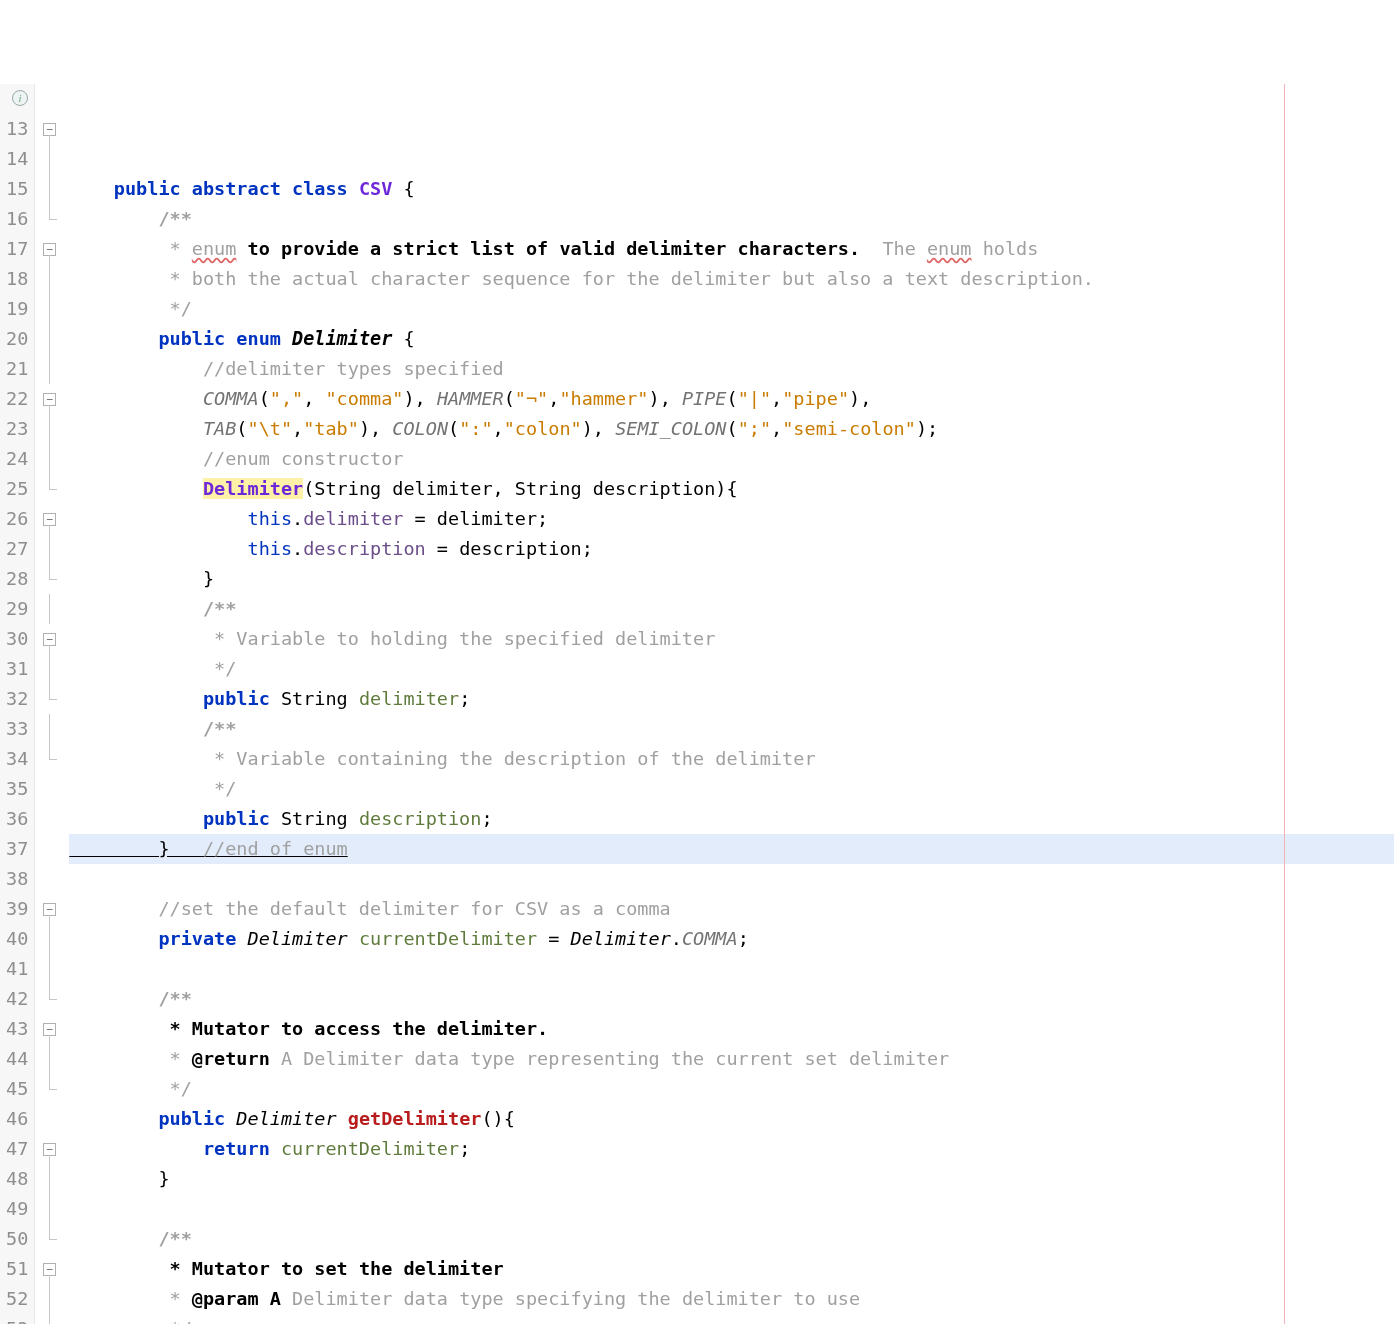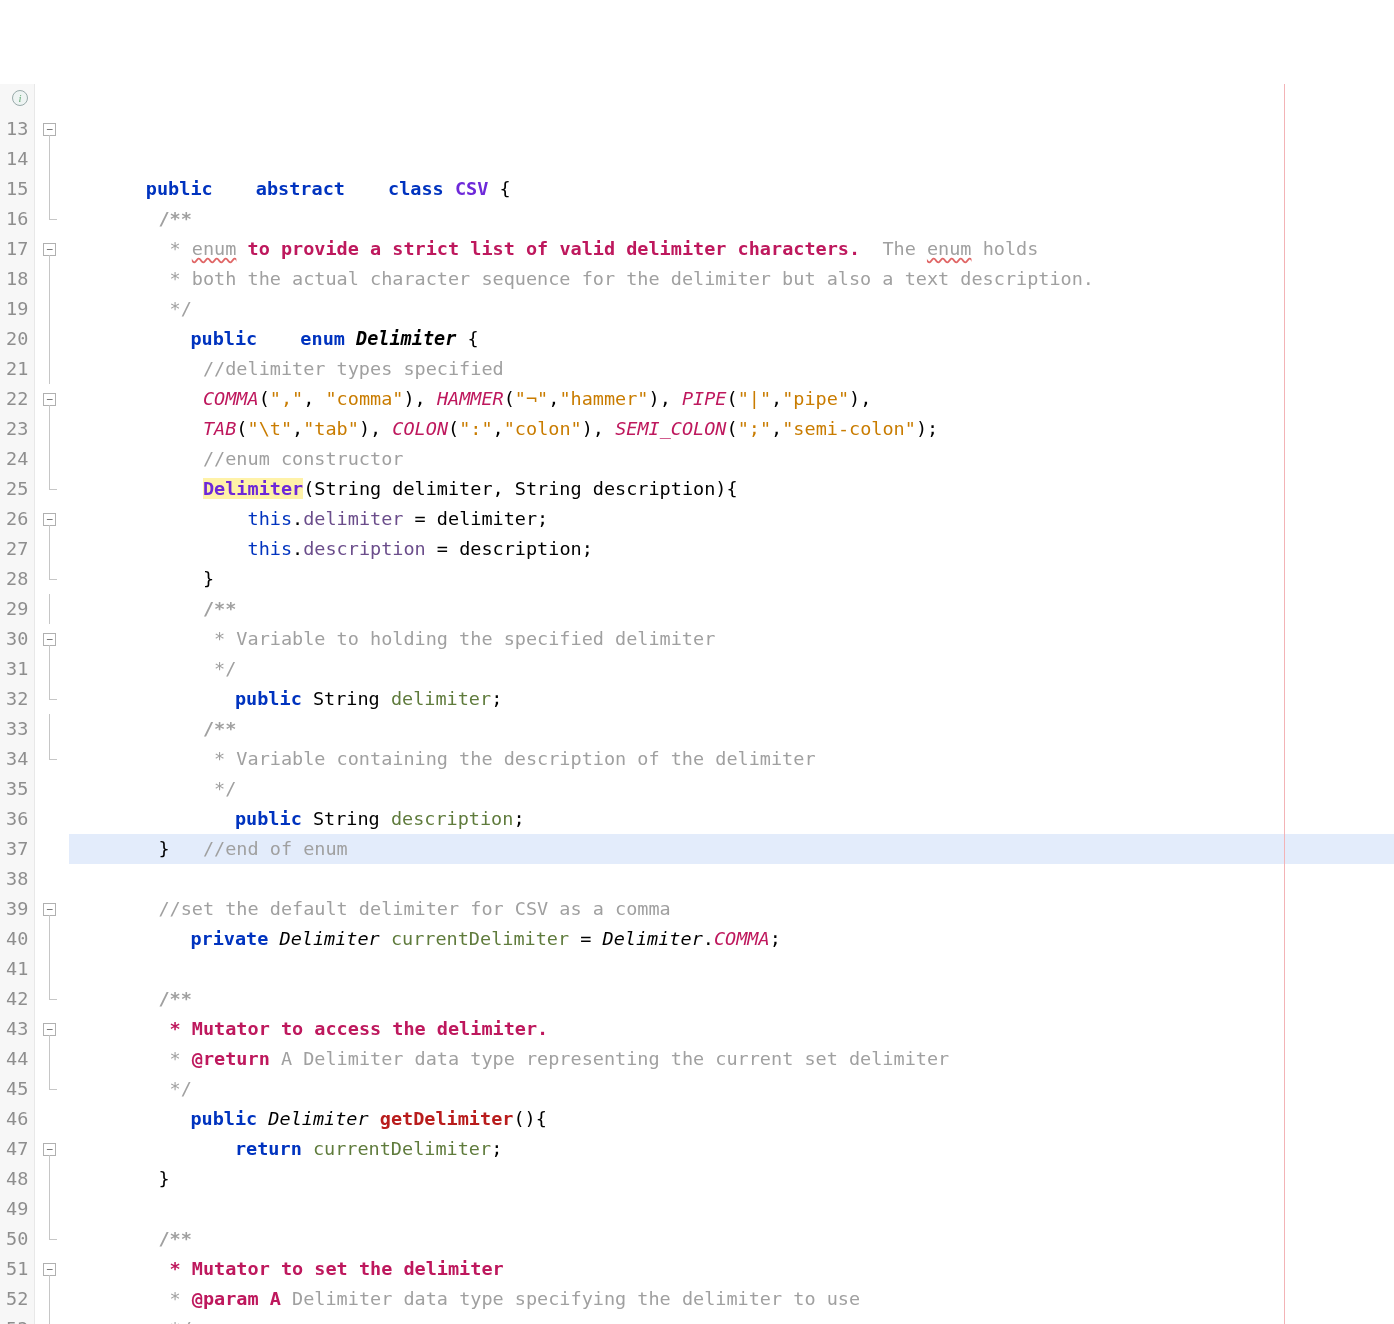--- a/index.html
+++ b/index.html
@@ -70,33 +70,34 @@
     height:30px;
   }
   .margin-ruler {
     position:absolute;
     top:0; bottom:0; width:1px;
     background:#f3b3b6;
     left:1215px;
   }
   .highlighted-line {
     background:#e3ecfb;
+    text-decoration:underline;
   }
   .yellow-bg { background:#fff2a8; }
   
-  .kw { color:#0033bf; font-weight:600;margin-left:32px; }
+  .kw { color:#0033bf; font-weight:600; }
   .kw-nb { color:#0033bf;margin-top:37px; }
   .cls { color:#6d28d9; font-weight:700; }
   .enum-name { color:#000000; font-weight:700; font-style:italic; }
   .com { color:#a0a0a0; }
-  .com-emph { color:#be185d; font-weight:600; }
+  .com-emph { color:#000000; font-weight:600; }
   .doc-start { color:#a0a0a0; font-weight:600; }
   .underline-red { text-decoration: underline wavy #e06666; text-underline-offset:2px;}
   .str { color:#c97c00; }
-  .const { color:#be185d; font-style:italic;margin-top:16px; }
+  .const { color:#737373; font-style:italic;margin-top:16px; }
   .field { color:#6b4d8b; }
   .local { color:#5f7b3c; }
   .meth { color:#b91c1c; font-weight:700; }
   .ital { font-style:italic; }
 </style>
 </head>
 <body>
 
 
 

